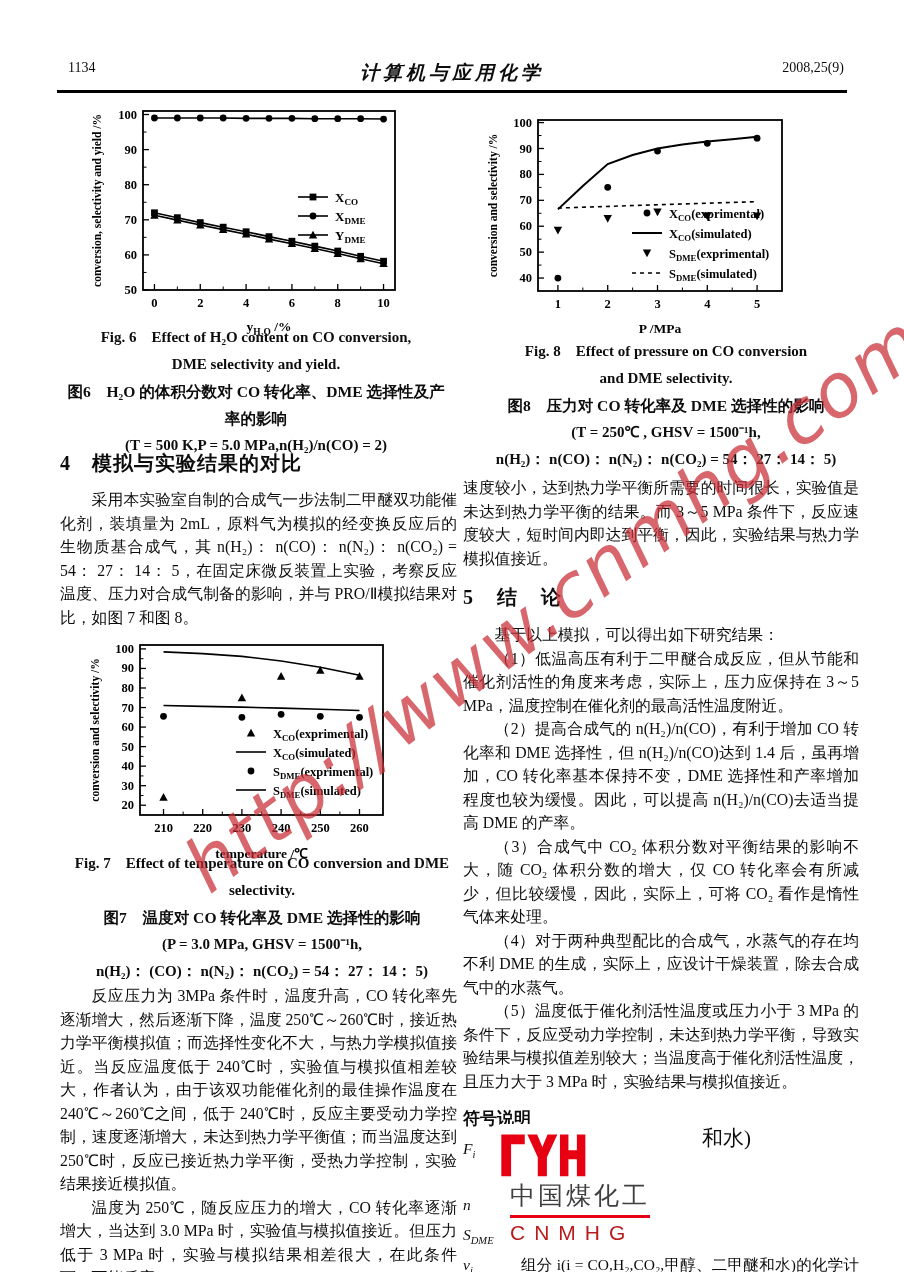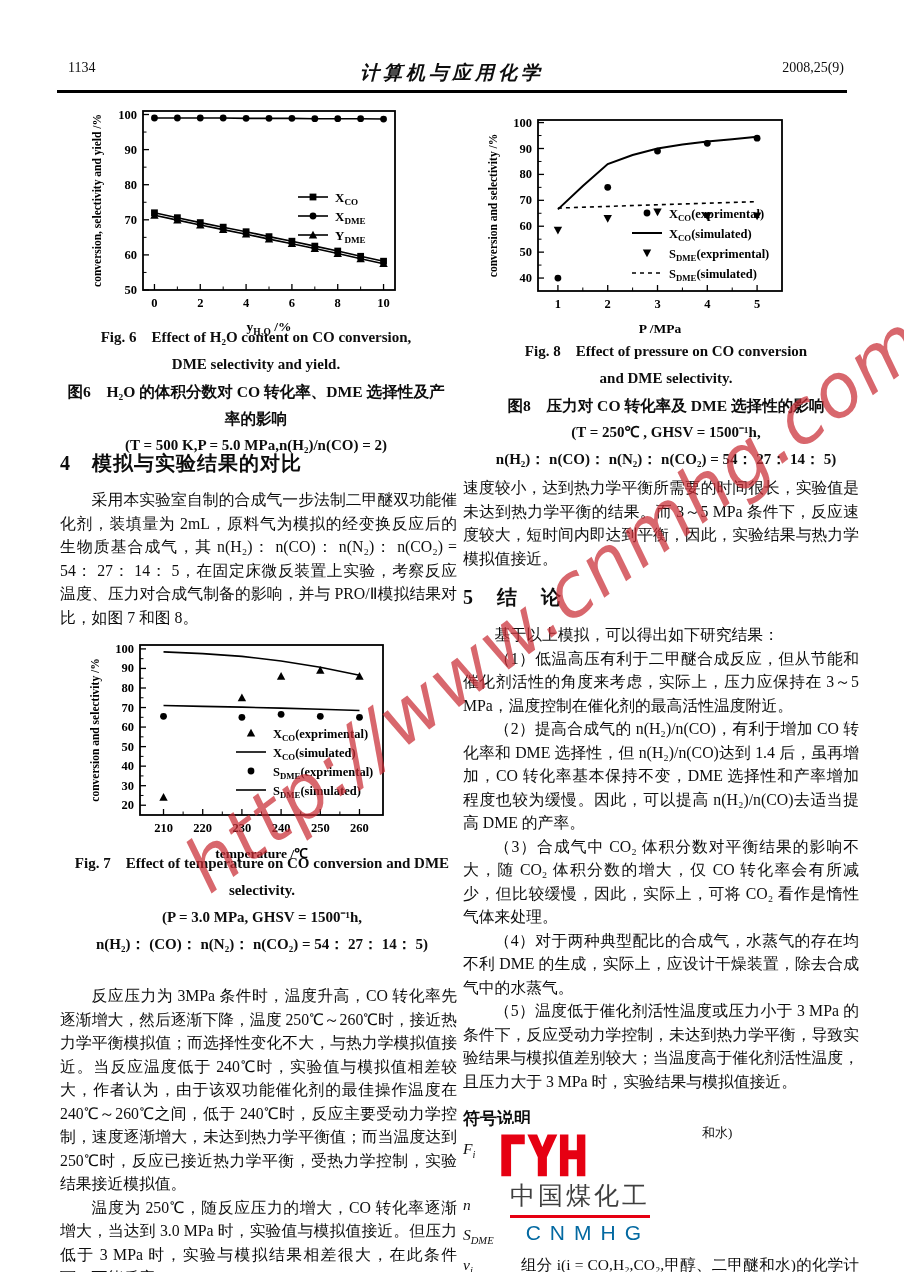--- a/index.html
+++ b/index.html
@@ -28,22 +28,22 @@
   .watermark{
     left:168px;top:840px;transform:rotate(-37deg);transform-origin:0 0;
     font-size:74px;font-style:italic;letter-spacing:2px;white-space:nowrap;
     color:rgba(201,44,52,0.72);font-family:"DejaVu Sans",sans-serif;
     z-index:6;pointer-events:none;
   }
   .logo{left:500px;top:1124px;width:260px;display:flex;align-items:flex-start;z-index:7;background:#fff;flex-direction:column;}
   .logo-right{margin-left:10px;}
   .logo-cn{font-size:25px;color:#3f3f3f;letter-spacing:3px;font-family:"Liberation Sans",sans-serif;}
   .logo-line{height:3px;background:#e60012;margin:3px 0 3px 0;}
-  .logo-en{font-size:21px;color:#0369a1;letter-spacing:9px;font-family:"Liberation Sans",sans-serif;text-align:right;}
-  .frag{font-size:13px;z-index:8;}
+  .logo-en{font-size:21px;color:#b91c1c;letter-spacing:9px;font-family:"Liberation Sans",sans-serif;}
+  .frag{font-size:21px;z-index:8;}
 </style>
 </head>
 <body>
 
 <div class="abs hdr" style="left:68px;">1134</div>
 <div class="abs hdr hdr-center">计算机与应用化学</div>
 <div class="abs hdr" style="right:60px;">2008,25(9)</div>
 <div class="abs rule"></div>
 
 <div class="abs" style="left:86px;top:101px;"><svg width="360" height="237" viewBox="0 0 360 237">
@@ -272,20 +272,21 @@
       <text x="189" y="102.5" font-size="12.5" font-weight="bold" text-anchor="start" font-family="&quot;Liberation Serif&quot;,serif" fill="#000"><tspan>X</tspan><tspan dy="3.5" font-size="8.75">CO</tspan><tspan dy="-3.5">(exprimental)</tspan></text>
       <line x1="152" y1="117" x2="182" y2="117" stroke="#000" stroke-width="1.6"></line>
       <text x="189" y="121.5" font-size="12.5" font-weight="bold" text-anchor="start" font-family="&quot;Liberation Serif&quot;,serif" fill="#000"><tspan>X</tspan><tspan dy="3.5" font-size="8.75">CO</tspan><tspan dy="-3.5">(simulated)</tspan></text>
       <circle cx="167" cy="136" r="3.4" fill="#000"></circle>
       <text x="189" y="140.5" font-size="12.5" font-weight="bold" text-anchor="start" font-family="&quot;Liberation Serif&quot;,serif" fill="#000"><tspan>S</tspan><tspan dy="3.5" font-size="8.75">DME</tspan><tspan dy="-3.5">(exprimental)</tspan></text>
       <line x1="152" y1="155" x2="182" y2="155" stroke="#000" stroke-width="1.6"></line>
       <text x="189" y="159.5" font-size="12.5" font-weight="bold" text-anchor="start" font-family="&quot;Liberation Serif&quot;,serif" fill="#000"><tspan>S</tspan><tspan dy="3.5" font-size="8.75">DME</tspan><tspan dy="-3.5">(simulated)</tspan></text>
     </svg></div>
 <div class="abs cap" style="left:64px;top:850px;width:396px;">
   <div>Fig. 7　Effect of temperature on CO conversion and DME selectivity.</div>
+  <div class="cn">图7　温度对 CO 转化率及 DME 选择性的影响</div>
   <div>(P = 3.0 MPa, GHSV = 1500⁻¹h,</div>
   <div>n(H₂)： (CO)： n(N₂)： n(CO₂) = 54： 27： 14： 5)</div>
 </div>
 
 <div class="abs" style="left:60px;top:984px;width:397px;">
   <p>反应压力为 3MPa 条件时，温度升高，CO 转化率先逐渐增大，然后逐渐下降，温度 250℃～260℃时，接近热力学平衡模拟值；而选择性变化不大，与热力学模拟值接近。当反应温度低于 240℃时，实验值与模拟值相差较大，作者认为，由于该双功能催化剂的最佳操作温度在 240℃～260℃之间，低于 240℃时，反应主要受动力学控制，速度逐渐增大，未达到热力学平衡值；而当温度达到 250℃时，反应已接近热力学平衡，受热力学控制，实验结果接近模拟值。</p>
   <p>温度为 250℃，随反应压力的增大，CO 转化率逐渐增大，当达到 3.0 MPa 时，实验值与模拟值接近。但压力低于 3 MPa 时，实验与模拟结果相差很大，在此条件下，可能反应</p>
 </div>
 
 <div class="abs right-col">

